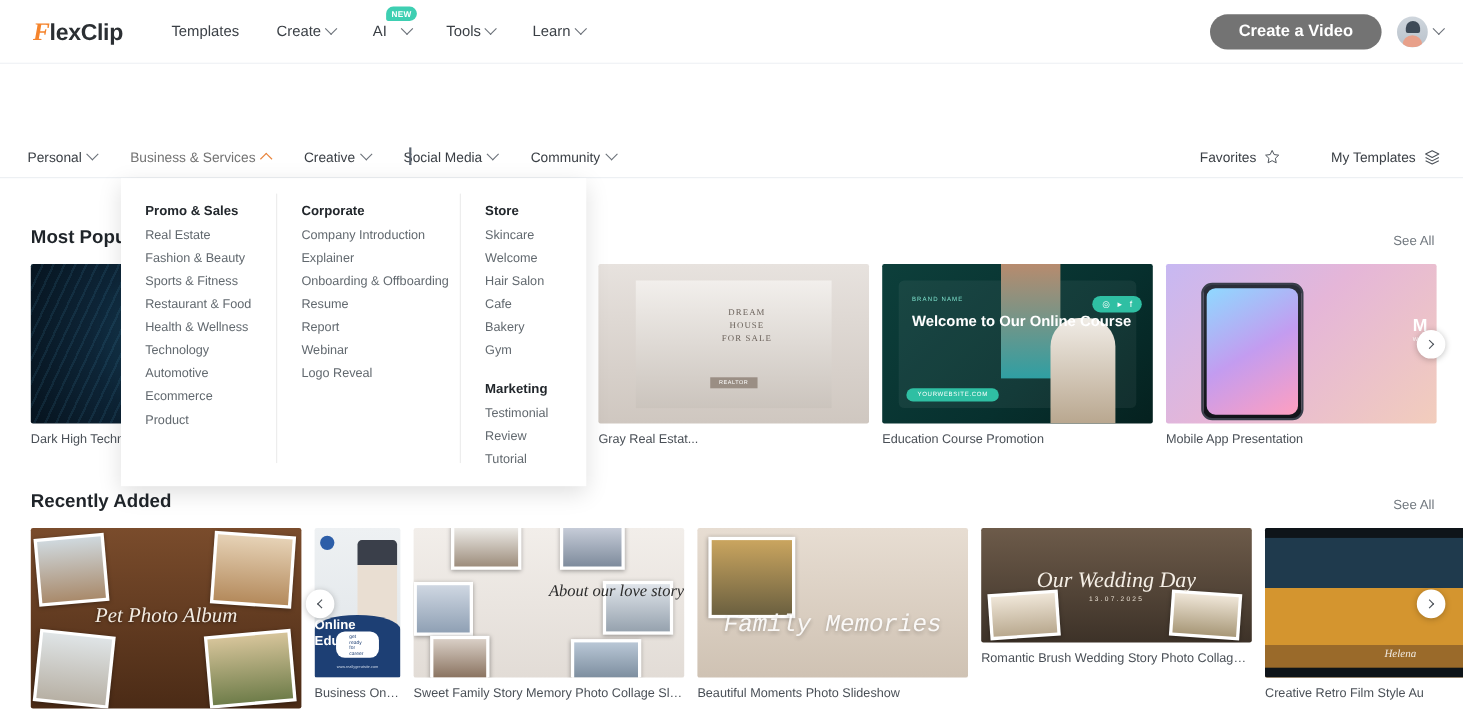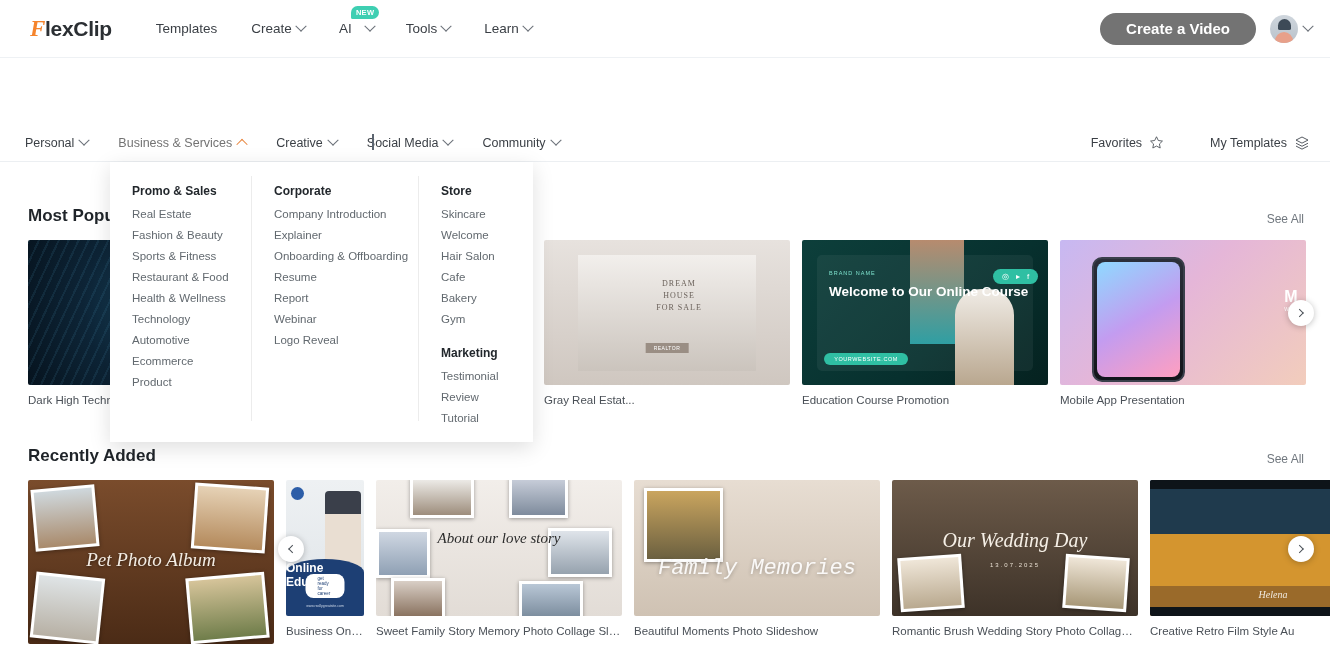--- a/index.html
+++ b/index.html
@@ -158,21 +158,21 @@
   .polaroid { position:absolute; background:#fff; padding:3px; box-shadow:0 1px 4px rgba(0,0,0,.35); }
   .polaroid i { display:block; width:100%; height:100%; }
   .t-online { background: linear-gradient(#eef1f3,#dfe4e8); }
   .t-online .blue { position:absolute; left:0; right:0; bottom:0; height:42%; background:#1d3f74; border-radius:60% 60% 0 0 / 28% 28% 0 0; }
   .t-online .ot { position:absolute; left:0; right:0; bottom:20%; text-align:left; color:#fff; font-size:12px; font-weight:bold; line-height:1.1; }
   .t-online .op { position:absolute; left:50%; transform:translateX(-50%); bottom:13%; font-size:4.5px; color:#1d3f74; background:#fff; border-radius:8px; padding:2px 12px;}
   .t-online .ou { position:absolute; left:0; right:0; bottom:6%; text-align:center; font-size:3.5px; color:#cdd8e8;}
   .t-online .badge { position:absolute; left:7%; top:5%; width:13px; height:13px; border-radius:50%; background:#2d5ea8;}
   .t-online .person { position:absolute; right:4%; top:8%; width:46%; height:60%; background:linear-gradient(#3a3f4a 0 28%, #e9ded2 28% 100%); border-radius:4px;}
   .t-love { background: linear-gradient(#f2eeea,#e2dcd6); }
-  .t-love .script { position:absolute; left:0; right:0; top:36%; text-align:center; color:#2c2c2c; font-family:"Liberation Serif",serif; font-style:italic; font-size:15px; line-height:1.25; }
+  .t-love .script { position:absolute; left:0; right:0; top:36%; text-align:right; color:#2c2c2c; font-family:"Liberation Serif",serif; font-style:italic; font-size:15px; line-height:1.25; }
   .t-family { background: linear-gradient(#e7ddd2,#cfc2b3); }
   .t-family .script { position:absolute; left:0; right:0; top:56%; text-align:center; color:#fff; font-family:Liberation Mono, monospace; font-style:italic; font-size:22px; opacity:.88; text-shadow:0 1px 4px rgba(0,0,0,.3);}
   .t-wedding { background: linear-gradient(#6d5b4a,#3d3228); }
   .t-wedding .script { position:absolute; left:0; right:0; top:36%; text-align:center; color:#f5efe6; font-family:"Liberation Serif",serif; font-style:italic; font-size:20px; }
   .t-wedding .date { position:absolute; left:0; right:0; top:60%; text-align:center; color:#e9e0d3; font-size:6px; letter-spacing:2px;}
   .t-retro { background: linear-gradient(#1f3a4d 0 40%, #d4952f 40% 78%, #9a6a2a 78% 100%); }
   .t-retro .bar { position:absolute; left:0; right:0; height:9px; background:#0e1419; }
   .t-retro .sig { position:absolute; left:0; right:0; bottom:12%; text-align:center; color:#fff; font-family:"Liberation Serif",serif; font-style:italic; font-size:10px; opacity:.85;}
 </style>
 </head>
@@ -406,21 +406,21 @@
         <div class="thumb t-family" style="width:246px;height:136px;">
           <div class="polaroid" style="left:4%;top:6%;width:32%;height:54%;">
               <i style="background:linear-gradient(#caa55f,#6b6040);"></i>
             </div>
           <div class="script">Family Memories</div>
         </div>
         <div class="cap">Beautiful Moments Photo Slideshow</div>
       </div>
 
       <div class="card" style="width:246px;">
-        <div class="thumb t-wedding" style="width:246px;height:136px;">
+        <div class="thumb t-wedding" style="width:246px;height:104px;">
           <div class="polaroid" style="left:3%;bottom:4%;width:26%;height:40%;transform:rotate(-4deg);">
               <i style="background:linear-gradient(#efe6d8,#b9a98f);"></i>
             </div>
           <div class="polaroid" style="right:4%;bottom:4%;width:26%;height:40%;transform:rotate(4deg);">
               <i style="background:linear-gradient(#efe6d8,#a89878);"></i>
             </div>
           <div class="script">Our Wedding Day</div>
           <div class="date">13.07.2025</div>
         </div>
         <div class="cap">Romantic Brush Wedding Story Photo Collage Slide...</div>

